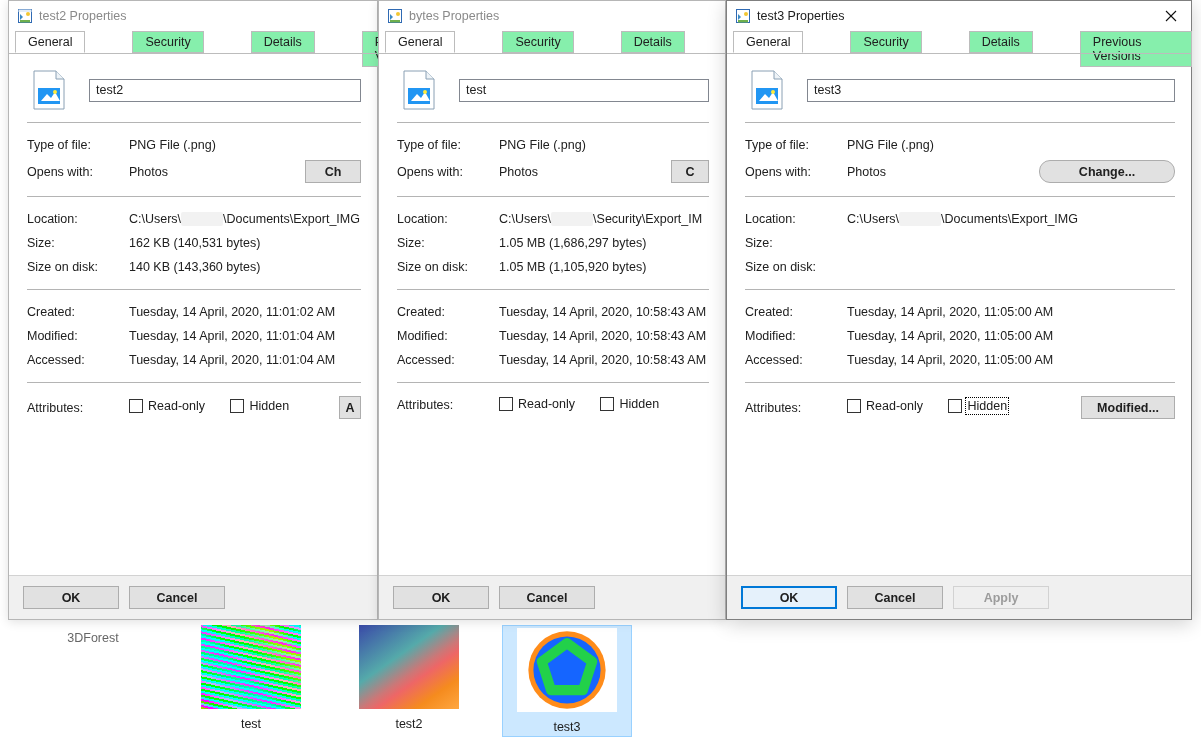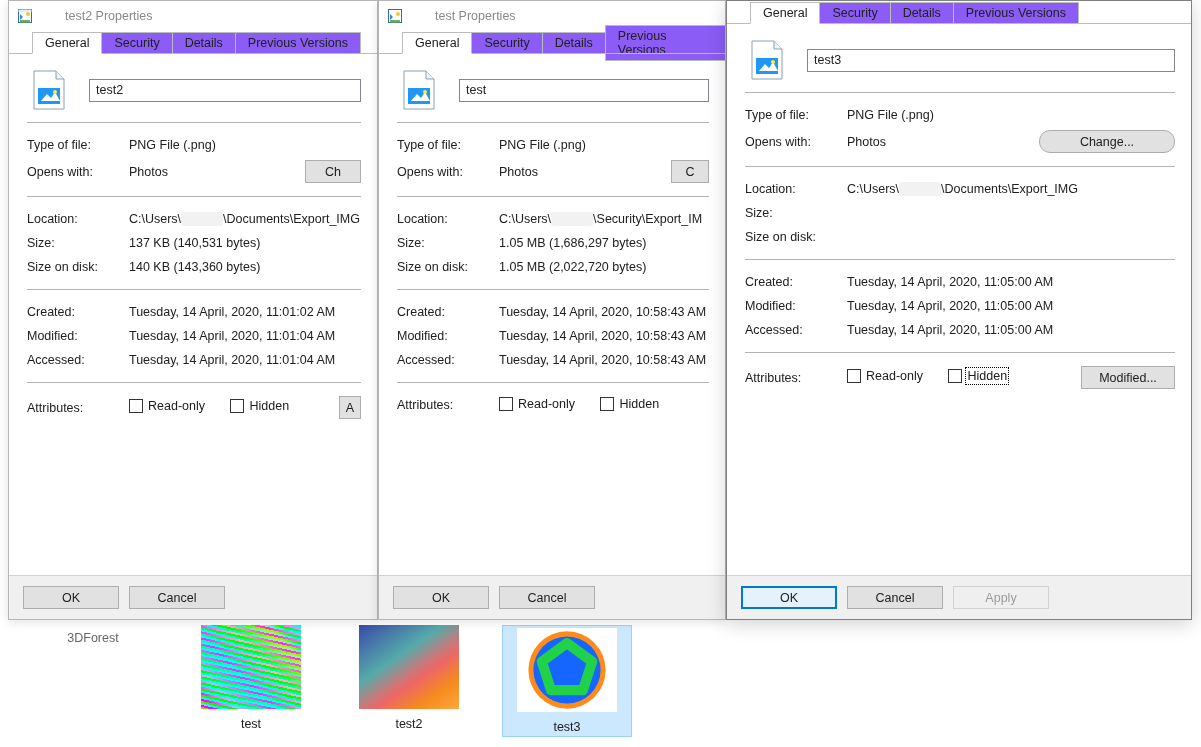--- a/index.html
+++ b/index.html
@@ -15,47 +15,47 @@
 .thumb-noisy::after{content:"";display:block;width:100%;height:100%;background:repeating-linear-gradient(12deg,#0a0 0 2px,#a0a 2px 4px,#0aa 4px 6px);mix-blend-mode:screen;}
 .thumb-grad { background: linear-gradient(145deg,#3a4aa8 0%, #5aa 38%, #c77 55%, #e66 62%, #f58b1e 80%, #ffa740 100%); }
 .thumb-logo { background:#fff; display:flex; align-items:center; justify-content:center; }
 .thumb-text { font-size: 12.5px; color:#666; }
 
 
 .dlg { position: absolute; width: 466px; height: 620px; background: #fff; border: 1px solid #7f7f7f; box-shadow: 0 4px 18px rgba(0,0,0,.18); display: flex; flex-direction: column; }
 .dlg.inactive { border-color: #b6b6b6; box-shadow: 0 2px 10px rgba(0,0,0,.12); }
 .dlg.inactive .titlebar-text { color: #8a8a8a; }
 
-.titlebar { height: 30px; display: flex; align-items: center; padding: 0 8px; gap: 26px; }
+.titlebar { height: 30px; display: flex; align-items: center; padding: 0 8px; }
 .titlebar svg { flex: 0 0 auto; }
 .titlebar-text { margin-left: 6px; font-size: 12.5px; }
 .titlebar-spacer { flex: 1; }
 .close-x { width: 40px; height: 30px; display: flex; align-items:center; justify-content:center; margin:-0px -8px 0 0; }
 .close-x svg line { stroke:#111; stroke-width:1.1; }
 
-.tabstrip { height: 23px; display: flex; align-items: center; padding-left: 23px; position: relative; }
+.tabstrip { height: 23px; display: flex; align-items: flex-start; padding-left: 6px; position: relative; gap: 48px; }
 .tabstrip::after { content:""; position:absolute; left:0; right:0; bottom:0; border-bottom:1px solid #bcbcbc; }
 .tab { padding: 3px 12px 3px; border:1px solid #bcbcbc; border-bottom:1px solid #bcbcbc; background:#fff; position:relative; top:0; margin-right:-1px; font-size:12.5px; cursor:default; }
 .tab.active { border-bottom:1px solid #fff; z-index:2; top:0; }
-.tab:not(.active){ background:#8b5cf6; }
+.tab:not(.active){ background:#86efac; }
 
 .panel { flex:1; padding: 14px 16px 8px 18px; overflow:hidden; }
 
 .hr { border:0; border-top:1px solid #b4b4b4; margin: 10px 0; }
 
 .row { display:flex; align-items:center; min-height: 24px; padding: 3px 0; }
 .row .lbl { width: 102px; flex:0 0 auto; }
 .row .val { flex:1; }
 .row .btn-sm { margin-left: auto; }
 
 .filename-row { display:flex; align-items:center; margin-bottom: 8px; }
 .file-ico { width:44px; height:44px; margin-right:18px; display:flex; align-items:center; justify-content:center; }
 .filename-input { flex:1; height:23px; padding:2px 6px; border:1px solid #828790; font-size:12.5px; background:#fff; outline:none; }
 
-.btn { height:23px; min-width:94px; padding:0 12px; background:#e1e1e1; border:1px solid #adadad; font-size:12.5px; cursor:default; display:inline-flex; align-items:center; justify-content:center; }
+.btn { height:23px; min-width:94px; padding:0 12px; background:#e1e1e1; border:1px solid #adadad; font-size:12.5px; cursor:default; display:inline-flex; align-items:center; justify-content:center;font-weight:bold; }
 .btn.wide { min-width: 136px; border-radius: 11px; }
 .btn.focus { border:1px solid #0078d7; box-shadow: inset 0 0 0 1px #0078d7; background:#e5f1fb; }
 .btn.disabled { color:#9c9c9c; border-color:#d2d2d2; background:#efefef; }
 
 .chk { display:inline-flex; align-items:center; margin-right: 22px; }
 .chk-box { width:14px; height:14px; border:1px solid #333; margin-right:5px; background:#fff; }
 .chk.dotted .chk-lbl { outline: 1px dotted #000; outline-offset: 1px; }
 
 .btnbar { height:44px; display:flex; align-items:center; justify-content:flex-start; gap:10px; padding: 0 14px; background:#f0f0f0; border-top:1px solid #d2d2d2; }
 .btnbar .btn { min-width: 96px; }
@@ -131,21 +131,21 @@
         <span class="val">Photos</span>
         <span class="btn btn-sm" style="min-width:56px">Ch</span>
       </div>
     <hr class="hr">
     <div class="row">
         <span class="lbl">Location:</span>
         <span class="val"><span>C:\Users\</span><span class="redact" style="width:42px">xxx</span><span>\Documents\Export_IMG</span></span>
       </div>
     <div class="row">
         <span class="lbl">Size:</span>
-        <span class="val">137 KB (140,531 bytes)</span>
+        <span class="val">162 KB (140,531 bytes)</span>
       </div>
     <div class="row">
         <span class="lbl">Size on disk:</span>
         <span class="val">140 KB (143,360 bytes)</span>
       </div>
     <hr class="hr">
     <div class="row">
         <span class="lbl">Created:</span>
         <span class="val">Tuesday, 14 April, 2020, 11:01:02 AM</span>
       </div>
@@ -180,21 +180,21 @@
 </div>
 
 <div class="dlg inactive" style="left:378px; top:0; width:348px;">
   <div class="titlebar">
     <svg width="16" height="16" viewBox="0 0 16 16">
         <rect x="1.5" y="1.5" width="13" height="13" fill="#fff" stroke="#2f6ab3"></rect>
         <polygon points="3,6 6,9 3,12" fill="#3c89c3"></polygon>
         <rect x="3" y="12" width="10" height="2.5" fill="#6fb04e"></rect>
         <circle cx="11" cy="6" r="2" fill="#f3c733"></circle>
       </svg>
-    <span class="titlebar-text">test Properties</span>
+    <span class="titlebar-text">bytes Properties</span>
   </div>
   <div class="tabstrip">
     <div class="tab active">General</div>
     <div class="tab">Security</div>
     <div class="tab">Details</div>
     <div class="tab">Previous Versions</div>
   </div>
   <div class="panel">
     <div class="filename-row">
       <div class="file-ico">
@@ -222,21 +222,21 @@
     <div class="row">
         <span class="lbl">Location:</span>
         <span class="val"><span>C:\Users\</span><span class="redact" style="width:42px">xxx</span><span>\Security\Export_IM</span></span>
       </div>
     <div class="row">
         <span class="lbl">Size:</span>
         <span class="val">1.05 MB (1,686,297 bytes)</span>
       </div>
     <div class="row">
         <span class="lbl">Size on disk:</span>
-        <span class="val">1.05 MB (2,022,720 bytes)</span>
+        <span class="val">1.05 MB (1,105,920 bytes)</span>
       </div>
     <hr class="hr">
     <div class="row">
         <span class="lbl">Created:</span>
         <span class="val">Tuesday, 14 April, 2020, 10:58:43 AM</span>
       </div>
     <div class="row">
         <span class="lbl">Modified:</span>
         <span class="val">Tuesday, 14 April, 2020, 10:58:43 AM</span>
       </div>
@@ -259,20 +259,36 @@
       </span>
     </div>
   </div>
   <div class="btnbar">
     <span class="btn">OK</span>
     <span class="btn">Cancel</span>
   </div>
 </div>
 
 <div class="dlg" style="left:726px; top:0;">
+  <div class="titlebar">
+    <svg width="16" height="16" viewBox="0 0 16 16">
+        <rect x="1.5" y="1.5" width="13" height="13" fill="#fff" stroke="#2f6ab3"></rect>
+        <polygon points="3,6 6,9 3,12" fill="#3c89c3"></polygon>
+        <rect x="3" y="12" width="10" height="2.5" fill="#6fb04e"></rect>
+        <circle cx="11" cy="6" r="2" fill="#f3c733"></circle>
+      </svg>
+    <span class="titlebar-text">test3 Properties</span>
+    <span class="titlebar-spacer"></span>
+    <span class="close-x">
+      <svg width="12" height="12" viewBox="0 0 12 12">
+          <line x1="1" y1="1" x2="11" y2="11"></line>
+          <line x1="11" y1="1" x2="1" y2="11"></line>
+        </svg>
+    </span>
+  </div>
   <div class="tabstrip">
     <div class="tab active">General</div>
     <div class="tab">Security</div>
     <div class="tab">Details</div>
     <div class="tab">Previous Versions</div>
   </div>
   <div class="panel">
     <div class="filename-row">
       <div class="file-ico">
         <svg width="36" height="40" viewBox="0 0 36 40">

